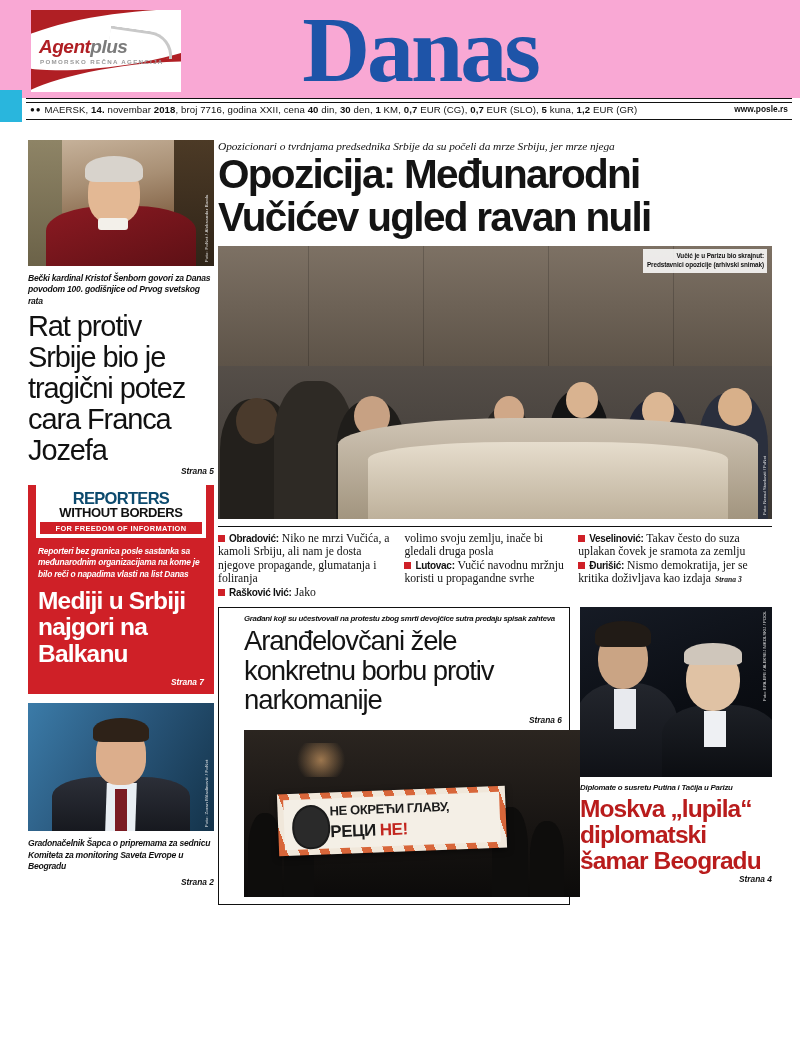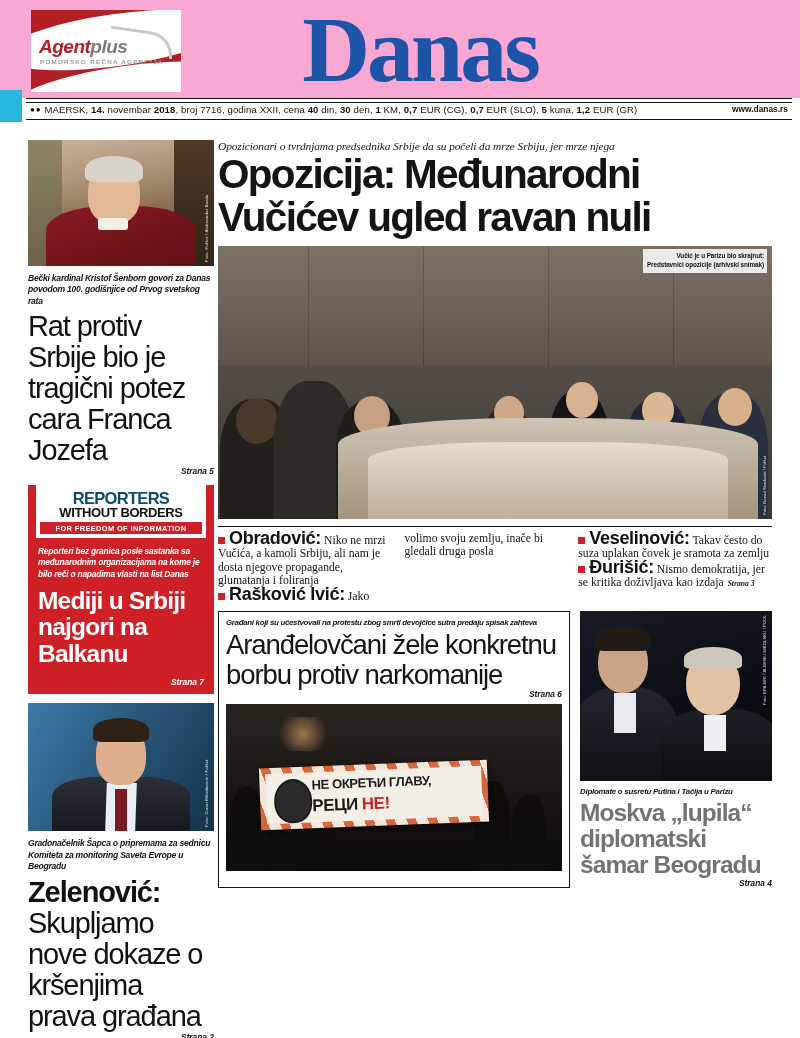--- a/index.html
+++ b/index.html
@@ -103,27 +103,27 @@
   .ph-main .credit2{position:absolute;right:1px;bottom:4px;width:9px;font-size:4.3px;color:#f2f2f2;writing-mode:vertical-rl;transform:rotate(180deg);white-space:nowrap;opacity:.9;}
 
   
   .quotes{display:flex;gap:0;margin-top:7px;border-top:1.2px solid #111;padding-top:5px;}
   .qcol{font-family:"Liberation Serif",serif;font-size:11.7px;line-height:13.4px;color:#111;padding-right:10px;}
   .qcol.c1{width:183px;}
   .qcol.c2{width:170px;}
   .qcol.c3{width:201px;padding-right:0;}
   .qitem{margin-bottom:0;position:relative;padding-left:0;}
   .qitem .bul{display:inline-block;width:7px;height:7px;background:#cf2027;margin-right:4px;vertical-align:0px;}
-  .qitem .who{font-family:"Liberation Sans",sans-serif;font-weight:bold;font-size:18px;letter-spacing:-.3px;}
+  .qitem .who{font-family:"Liberation Sans",sans-serif;font-weight:bold;font-size:10px;letter-spacing:-.3px;}
   .qitem .txt{font-family:"Liberation Serif",serif;}
   .qcol .strana{display:inline;font-size:7.6px;margin-left:4px;}
 
   
   .lower{display:flex;margin-top:8px;gap:10px;}
-  .aran{width:352px;border:1.4px solid #111;padding:6px 7px 7px 7px;box-sizing:border-box;}
+  .aran{width:352px;border:1.4px solid #111;padding:6px 7px 7px 25px;box-sizing:border-box;}
   .aran .kick{font-family:"Liberation Sans",sans-serif;font-style:italic;font-weight:bold;font-size:7.9px;line-height:10px;letter-spacing:-.3px;margin-bottom:2px;}
   .aran .hl{font-size:27.5px;line-height:29.5px;letter-spacing:-1.1px;color:#141414;}
   .aran .foot{display:flex;justify-content:flex-end;margin-top:0;}
   .ph-protest{margin-top:5px;width:336px;height:167px;position:relative;overflow:hidden;background:#141414;}
   .ph-protest .crowdbg{position:absolute;inset:0;background:linear-gradient(180deg,#2b2520 0%,#171412 60%,#0c0b0a 100%);}
   .ph-protest .glow{position:absolute;left:14%;top:8%;width:60px;height:34px;background:radial-gradient(circle,rgba(255,190,120,.55),rgba(255,190,120,0) 70%);}
   .ph-protest .banner{position:absolute;left:34px;top:60px;width:228px;height:62px;background:repeating-linear-gradient(72deg,#d8663a 0 9px,#f0e7da 9px 20px);transform:rotate(-2.2deg);box-shadow:0 2px 6px rgba(0,0,0,.55);}
   .ph-protest .binner{position:absolute;left:6px;top:6px;right:6px;bottom:6px;background:#f4efe6;}
   .ph-protest .b1{position:absolute;left:46px;top:5px;font-size:13px;font-weight:bold;color:#1b1b1b;letter-spacing:-.4px;white-space:nowrap;}
   .ph-protest .b2{position:absolute;left:46px;top:24px;font-size:17px;font-weight:bold;color:#1b1b1b;letter-spacing:-.5px;white-space:nowrap;}
@@ -139,21 +139,21 @@
   .ph-putin .f1body{position:absolute;left:-6px;top:76px;width:104px;height:96px;background:linear-gradient(#23262d,#0f1116);border-radius:42% 42% 0 0;}
   .ph-putin .f1shirt{position:absolute;left:34px;top:82px;width:22px;height:40px;background:#e8eaee;}
   .ph-putin .f2head{position:absolute;left:106px;top:42px;width:54px;height:62px;background:#e0c2a4;border-radius:48%;}
   .ph-putin .f2hair{position:absolute;left:104px;top:36px;width:58px;height:22px;background:#cfc6bb;border-radius:50% 50% 16% 16%;}
   .ph-putin .f2body{position:absolute;left:82px;top:98px;width:116px;height:74px;background:linear-gradient(#1d2026,#0b0d11);border-radius:40% 40% 0 0;}
   .ph-putin .f2shirt{position:absolute;left:124px;top:104px;width:22px;height:36px;background:#eef0f3;}
   .ph-putin .credit3{position:absolute;right:1px;top:4px;width:9px;font-size:4.3px;color:#eee;writing-mode:vertical-rl;transform:rotate(180deg);white-space:nowrap;opacity:.9;}
 
   .moskva{margin-top:6px;}
   .moskva .kick{font-family:"Liberation Sans",sans-serif;font-style:italic;font-weight:bold;font-size:7.9px;line-height:10px;letter-spacing:-.25px;margin-bottom:3px;}
-  .moskva .hl{font-weight:bold;font-size:24.5px;line-height:26px;letter-spacing:-.9px;color:#737373;}
+  .moskva .hl{font-weight:bold;font-size:24.5px;line-height:26px;letter-spacing:-.9px;color:#b91c1c;}
 </style>
 </head>
 <body>
 
 <div class="page">
 
   <div class="masthead">
 
     <div class="logo-left">
       <div class="swoosh1"></div>
@@ -173,21 +173,21 @@
   <div class="infobar">
     <div class="bluebox"></div>
     <div class="rules"></div>
     <div class="line">
       <span class="dots">●●</span>
       <span>MAERSK,</span>
       <b>14.</b>
       <span>novembar</span>
       <b>2018</b><span>, broj 7716, godina XXII, cena </span><b>40</b><span> din, </span><b>30</b><span> den, </span><b>1</b><span> KM, </span><b>0,7</b><span> EUR (CG), </span><b>0,7</b><span> EUR (SLO), </span><b>5</b><span> kuna, </span><b>1,2</b><span> EUR (GR)</span>
     </div>
-    <div class="site">www.danas.rs</div>
+    <div class="site">www.posle.rs</div>
     <div class="underrule"></div>
   </div>
 
   <div class="left-col">
 
     <div class="photo ph-cardinal">
       <div class="bg-l"></div>
       <div class="bg-r"></div>
       <div class="robe"></div>
       <div class="head"></div>
@@ -215,21 +215,20 @@
       <div class="backdrop"></div>
       <div class="suit"></div>
       <div class="shirt"></div>
       <div class="tie"></div>
       <div class="head"></div>
       <div class="hair"></div>
       <div class="credit">Foto: Zoran Miladinović / FoNet</div>
     </div>
 
     <div class="kicker">Gradonačelnik Šapca o pripremama za sednicu Komiteta za monitoring Saveta Evrope u Beogradu</div>
-    <div class="hl-left"><span class="bold">Zelenović:</span> <span>Skupljamo nove dokaze o kršenjima prava građana</span></div>
     <span class="strana">Strana 2</span>
   </div>
 
   <div class="main-col">
 
     <div class="main-kicker">Opozicionari o tvrdnjama predsednika Srbije da su počeli da mrze Srbiju, jer mrze njega</div>
     <div class="hl-main">
       <div>Opozicija: Međunarodni</div>
       <div>Vučićev ugled ravan nuli</div>
     </div>
@@ -271,20 +270,23 @@
           <span class="bul"></span><span class="who">Obradović:</span> <span class="txt">Niko ne mrzi Vučića, a kamoli Srbiju, ali nam je dosta njegove propagande, glumatanja i foliranja</span>
         </div>
         <div class="qitem">
           <span class="bul"></span><span class="who">Rašković Ivić:</span> <span class="txt">Jako</span>
         </div>
       </div>
 
       <div class="qcol c2">
         <div class="qitem">
           <span class="txt">volimo svoju zemlju, inače bi gledali druga posla</span>
+        </div>
+        <div class="qitem">
+          <span class="bul"></span><span class="who">Lutovac:</span> <span class="txt">Vučić navodnu mržnju koristi u propagandne svrhe</span>
         </div>
       </div>
 
       <div class="qcol c3">
         <div class="qitem">
           <span class="bul"></span><span class="who">Veselinović:</span> <span class="txt">Takav često do suza uplakan čovek je sramota za zemlju</span>
         </div>
         <div class="qitem">
           <span class="bul"></span><span class="who">Đurišić:</span> <span class="txt">Nismo demokratija, jer se kritika doživljava kao izdaja</span><span class="strana">Strana 3</span>
         </div>

